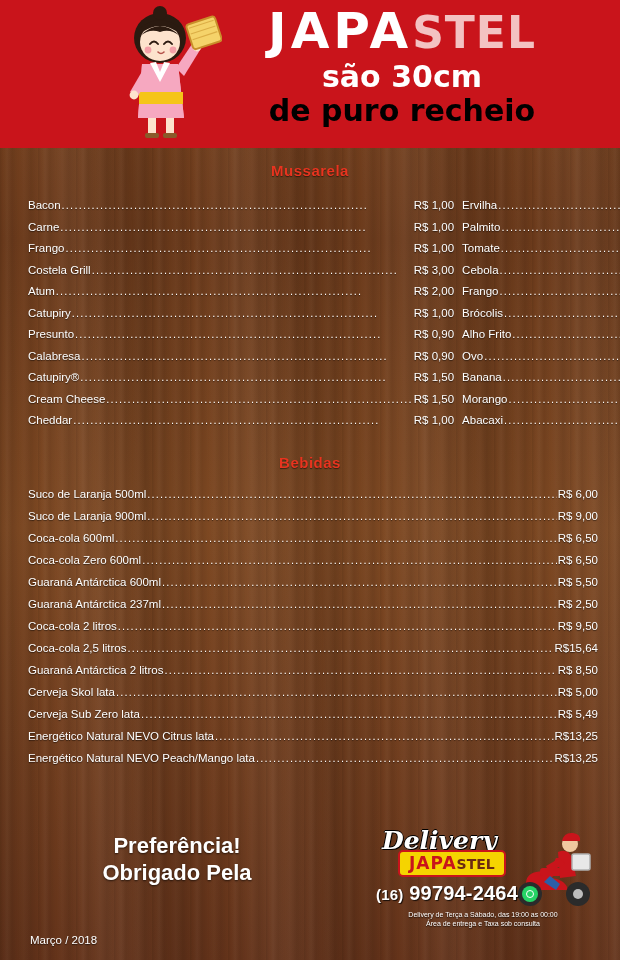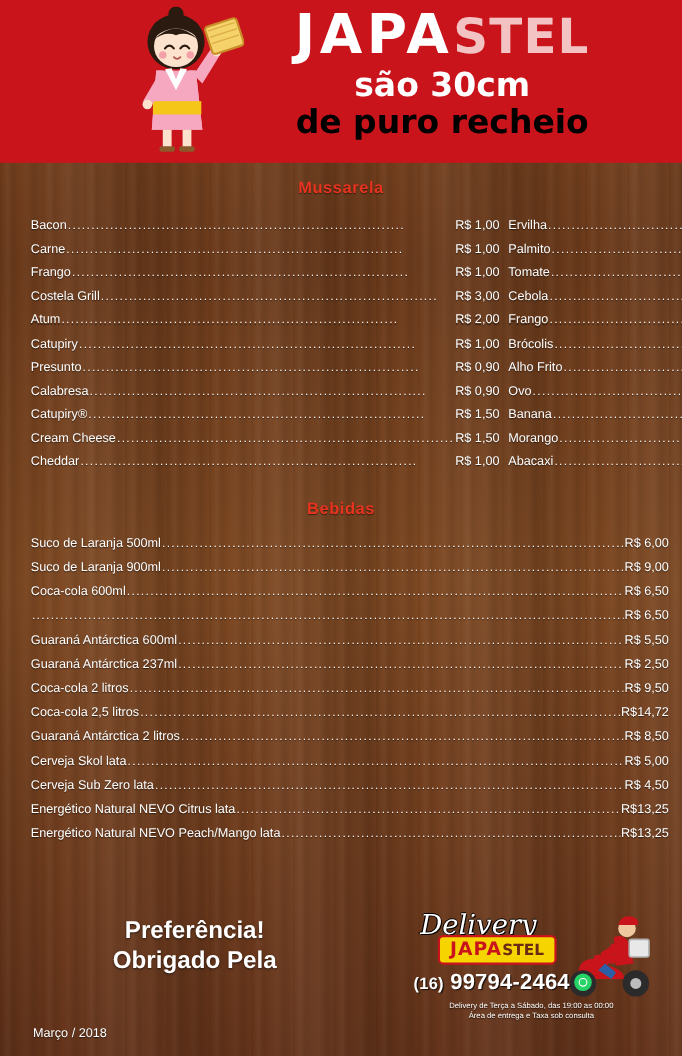--- a/index.html
+++ b/index.html
@@ -121,21 +121,21 @@
     overflow: hidden;
     white-space: nowrap;
     letter-spacing: 1.2px;
     font-size: 11px;
     color: #ffffff;
     margin: 0 1px;
   }
   .row .pr { flex: 0 0 auto; text-align: right; }
 
   .bebidas {
-    padding: 12px 12px 0 28px;
+    padding: 12px 22px 0 28px;
   }
   .bebidas .row { font-size: 11.5px; line-height: 22px; }
 
   
   .footer {
     position: absolute;
     left: 0;
     right: 0;
     bottom: 0;
     height: 146px;
@@ -167,21 +167,21 @@
     width: 222px;
     height: 118px;
   }
   .delivery-word {
     position: absolute;
     left: 10px;
     top: 2px;
     color: #ffffff;
     font-family: "DejaVu Serif", serif;
     font-style: italic;
-    font-weight: normal;
+    font-weight: bold;
     font-size: 25px;
     text-shadow: 1px 1px 0 #000, -1px 0 0 #000, 0 -1px 0 #000;
   }
   .japastel-badge {
     position: absolute;
     left: 26px;
     top: 26px;
     background: #f5d400;
     border: 2px solid #c9141b;
     border-radius: 5px;
@@ -432,20 +432,21 @@
         <span class="nm">Suco de Laranja 900ml</span>
         <span class="dots">................................................................................................................................................................</span>
         <span class="pr">R$ 9,00</span>
       </div>
     <div class="row">
         <span class="nm">Coca-cola 600ml</span>
         <span class="dots">................................................................................................................................................................</span>
         <span class="pr">R$ 6,50</span>
       </div>
     <div class="row">
+        <span class="nm">Coca-cola Zero 600ml</span>
         <span class="dots">................................................................................................................................................................</span>
         <span class="pr">R$ 6,50</span>
       </div>
     <div class="row">
         <span class="nm">Guaraná Antárctica 600ml</span>
         <span class="dots">................................................................................................................................................................</span>
         <span class="pr">R$ 5,50</span>
       </div>
     <div class="row">
         <span class="nm">Guaraná Antárctica 237ml</span>
@@ -453,36 +454,36 @@
         <span class="pr">R$ 2,50</span>
       </div>
     <div class="row">
         <span class="nm">Coca-cola 2 litros</span>
         <span class="dots">................................................................................................................................................................</span>
         <span class="pr">R$ 9,50</span>
       </div>
     <div class="row">
         <span class="nm">Coca-cola 2,5 litros</span>
         <span class="dots">................................................................................................................................................................</span>
-        <span class="pr">R$14,72</span>
+        <span class="pr">R$15,64</span>
       </div>
     <div class="row">
         <span class="nm">Guaraná Antárctica 2 litros</span>
         <span class="dots">................................................................................................................................................................</span>
         <span class="pr">R$ 8,50</span>
       </div>
     <div class="row">
         <span class="nm">Cerveja Skol lata</span>
         <span class="dots">................................................................................................................................................................</span>
         <span class="pr">R$ 5,00</span>
       </div>
     <div class="row">
         <span class="nm">Cerveja Sub Zero lata</span>
         <span class="dots">................................................................................................................................................................</span>
-        <span class="pr">R$ 4,50</span>
+        <span class="pr">R$ 5,49</span>
       </div>
     <div class="row">
         <span class="nm">Energético Natural NEVO Citrus lata</span>
         <span class="dots">................................................................................................................................................................</span>
         <span class="pr">R$13,25</span>
       </div>
     <div class="row">
         <span class="nm">Energético Natural NEVO Peach/Mango lata</span>
         <span class="dots">................................................................................................................................................................</span>
         <span class="pr">R$13,25</span>

